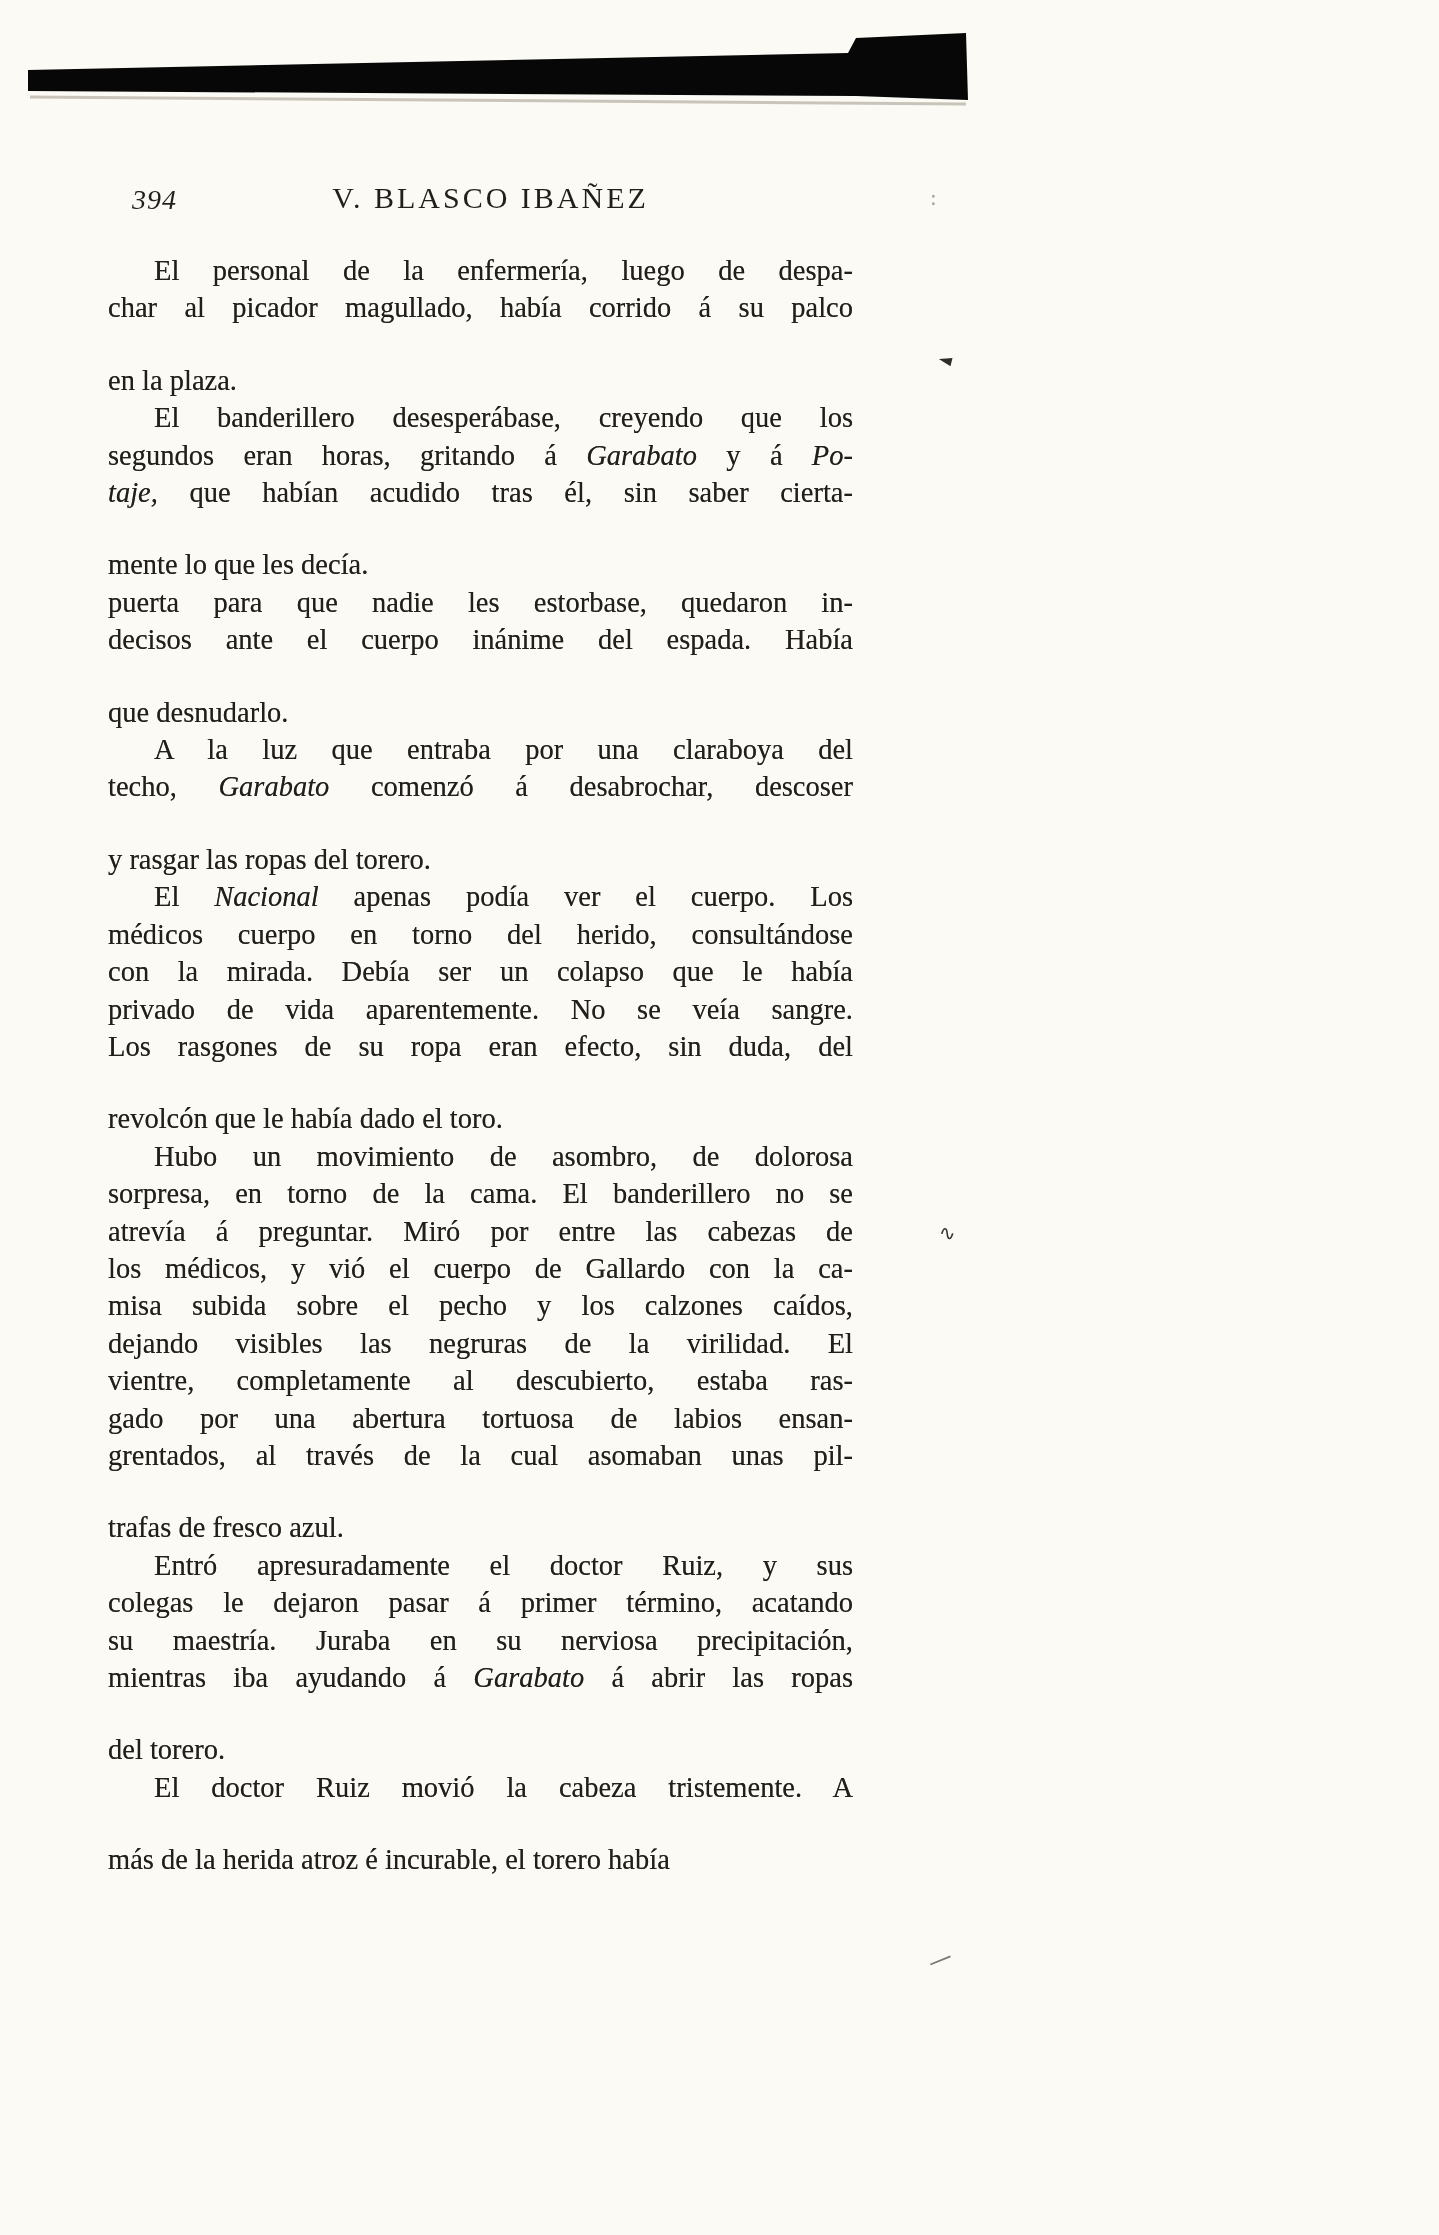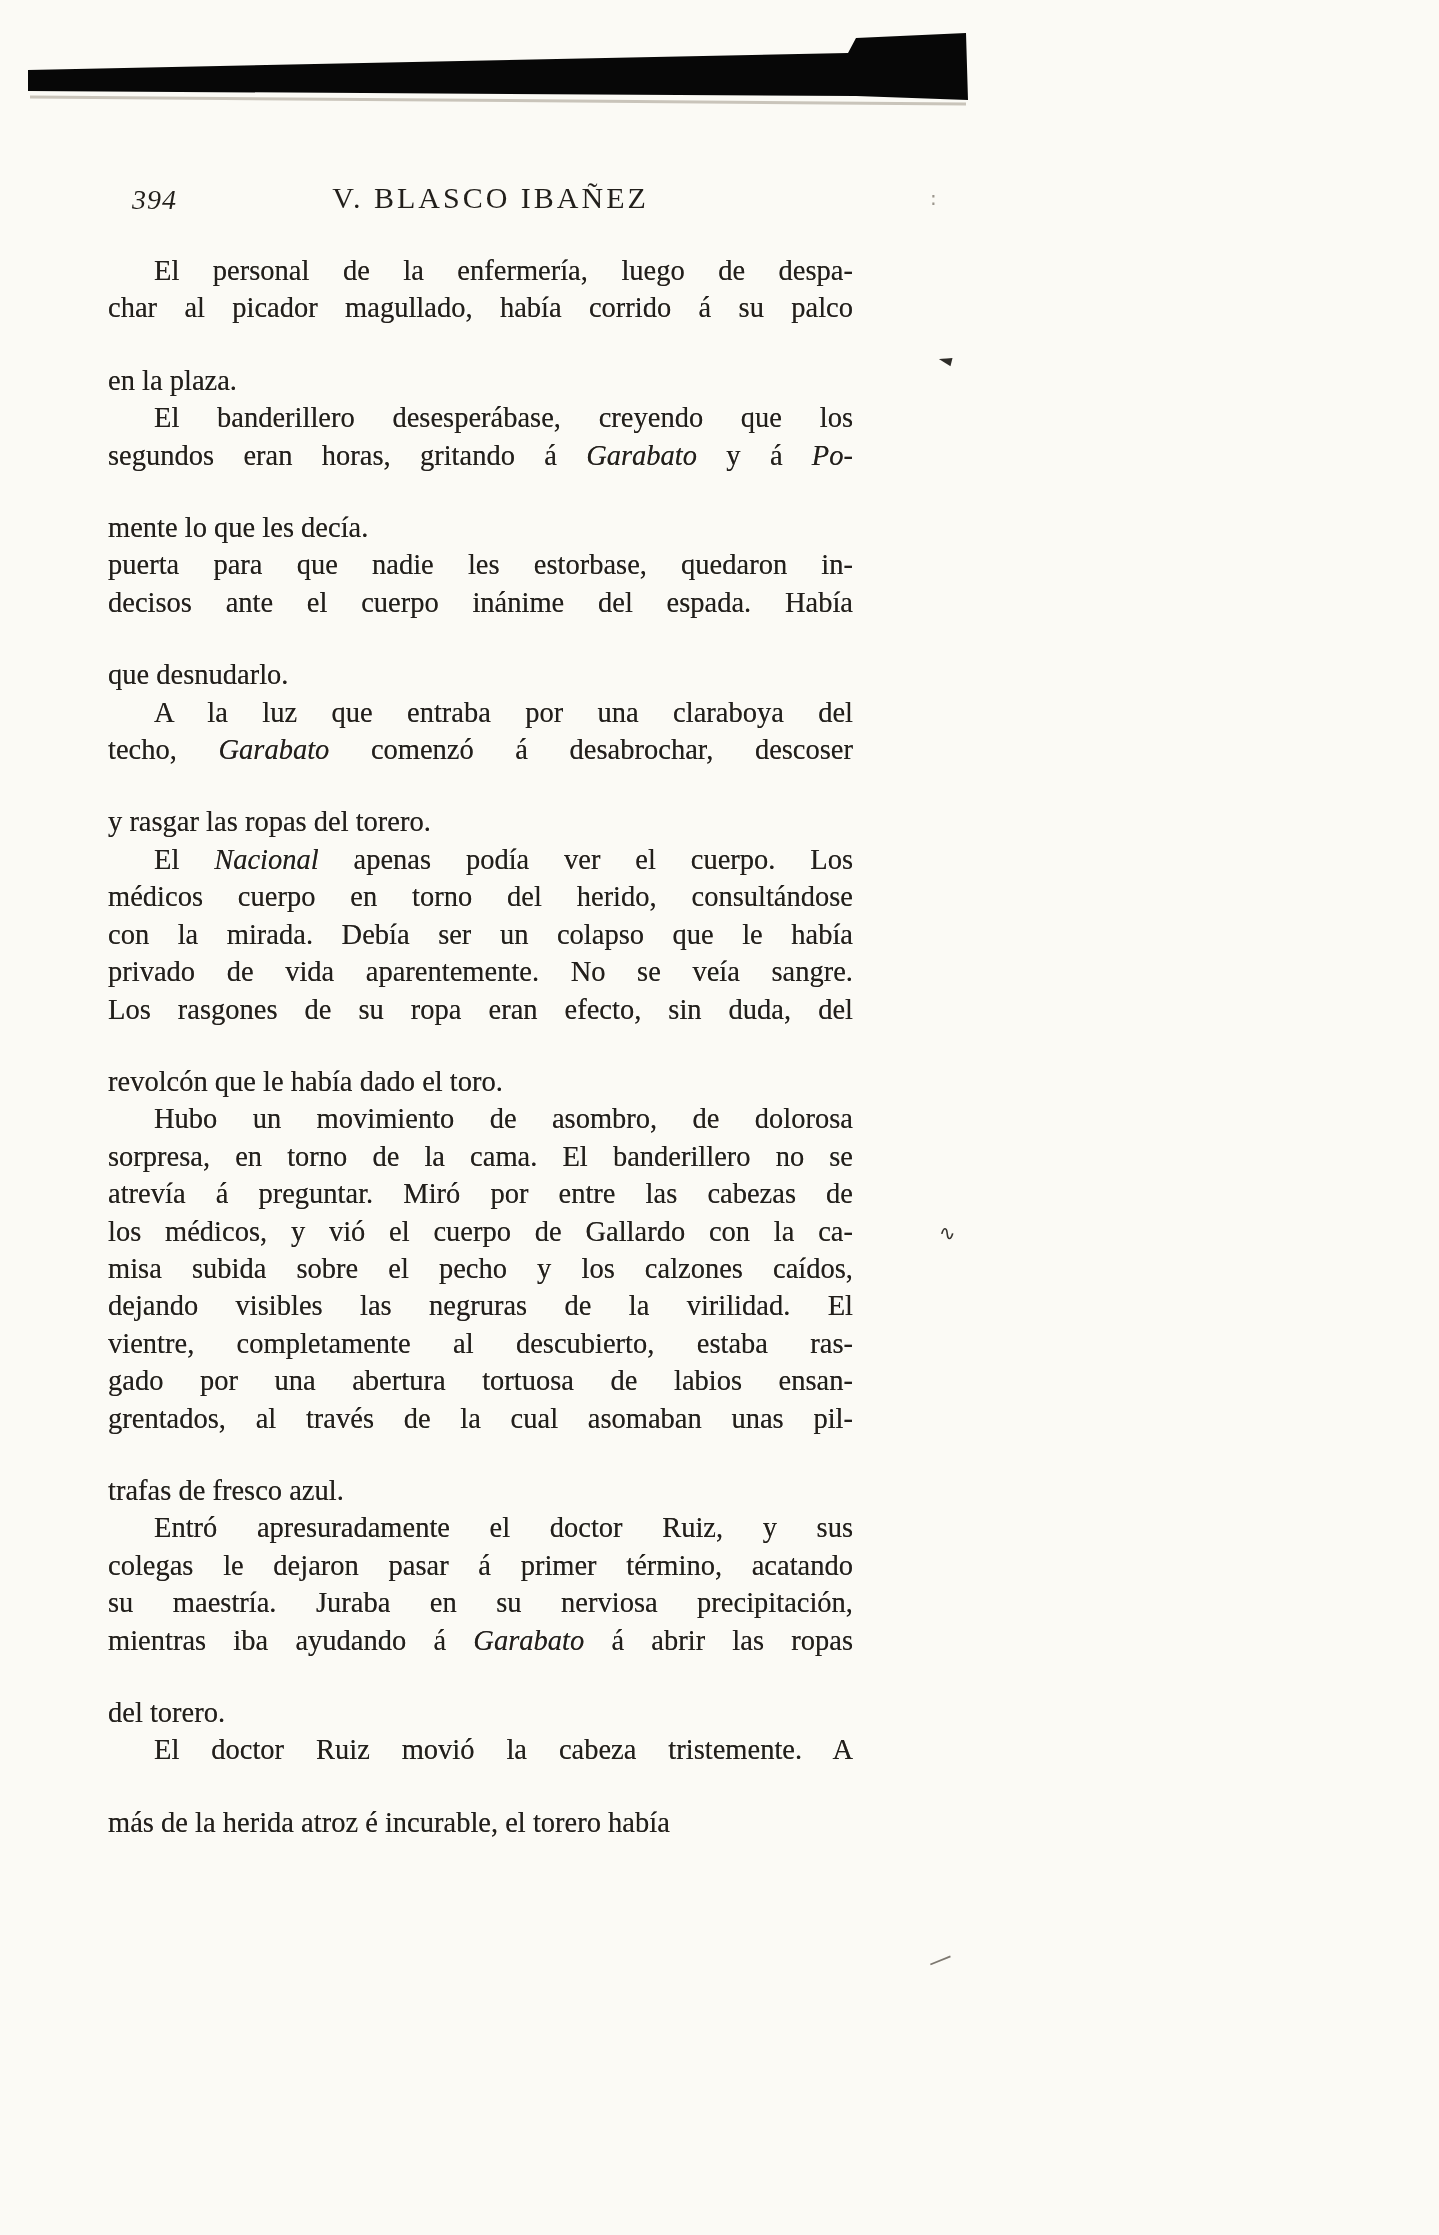--- a/index.html
+++ b/index.html
@@ -63,20 +63,21 @@
 
   <div class="text-block">
       <div class="paragraph">
         <div class="line first"><span>El personal de la enfermería, luego de despa-</span></div>
         <div class="line"><span>char al picador magullado, había corrido á su palco</span></div>
         <div class="line last"><span>en la plaza.</span></div>
       </div>
       <div class="paragraph">
         <div class="line first"><span>El banderillero desesperábase, creyendo que los</span></div>
         <div class="line"><span>segundos eran horas, gritando á </span><em>Garabato</em><span> y á </span><em>Po-</em></div>
+        <div class="line"><em>taje,</em><span> que habían acudido tras él, sin saber cierta-</span></div>
         <div class="line last"><span>mente lo que les decía.</span></div>
       </div>
       <div class="paragraph">
         <div class="line"><span>puerta para que nadie les estorbase, quedaron in-</span></div>
         <div class="line"><span>decisos ante el cuerpo inánime del espada. Había</span></div>
         <div class="line last"><span>que desnudarlo.</span></div>
       </div>
       <div class="paragraph">
         <div class="line first"><span>A la luz que entraba por una claraboya del</span></div>
         <div class="line"><span>techo, </span><em>Garabato</em><span> comenzó á desabrochar, descoser</span></div>

